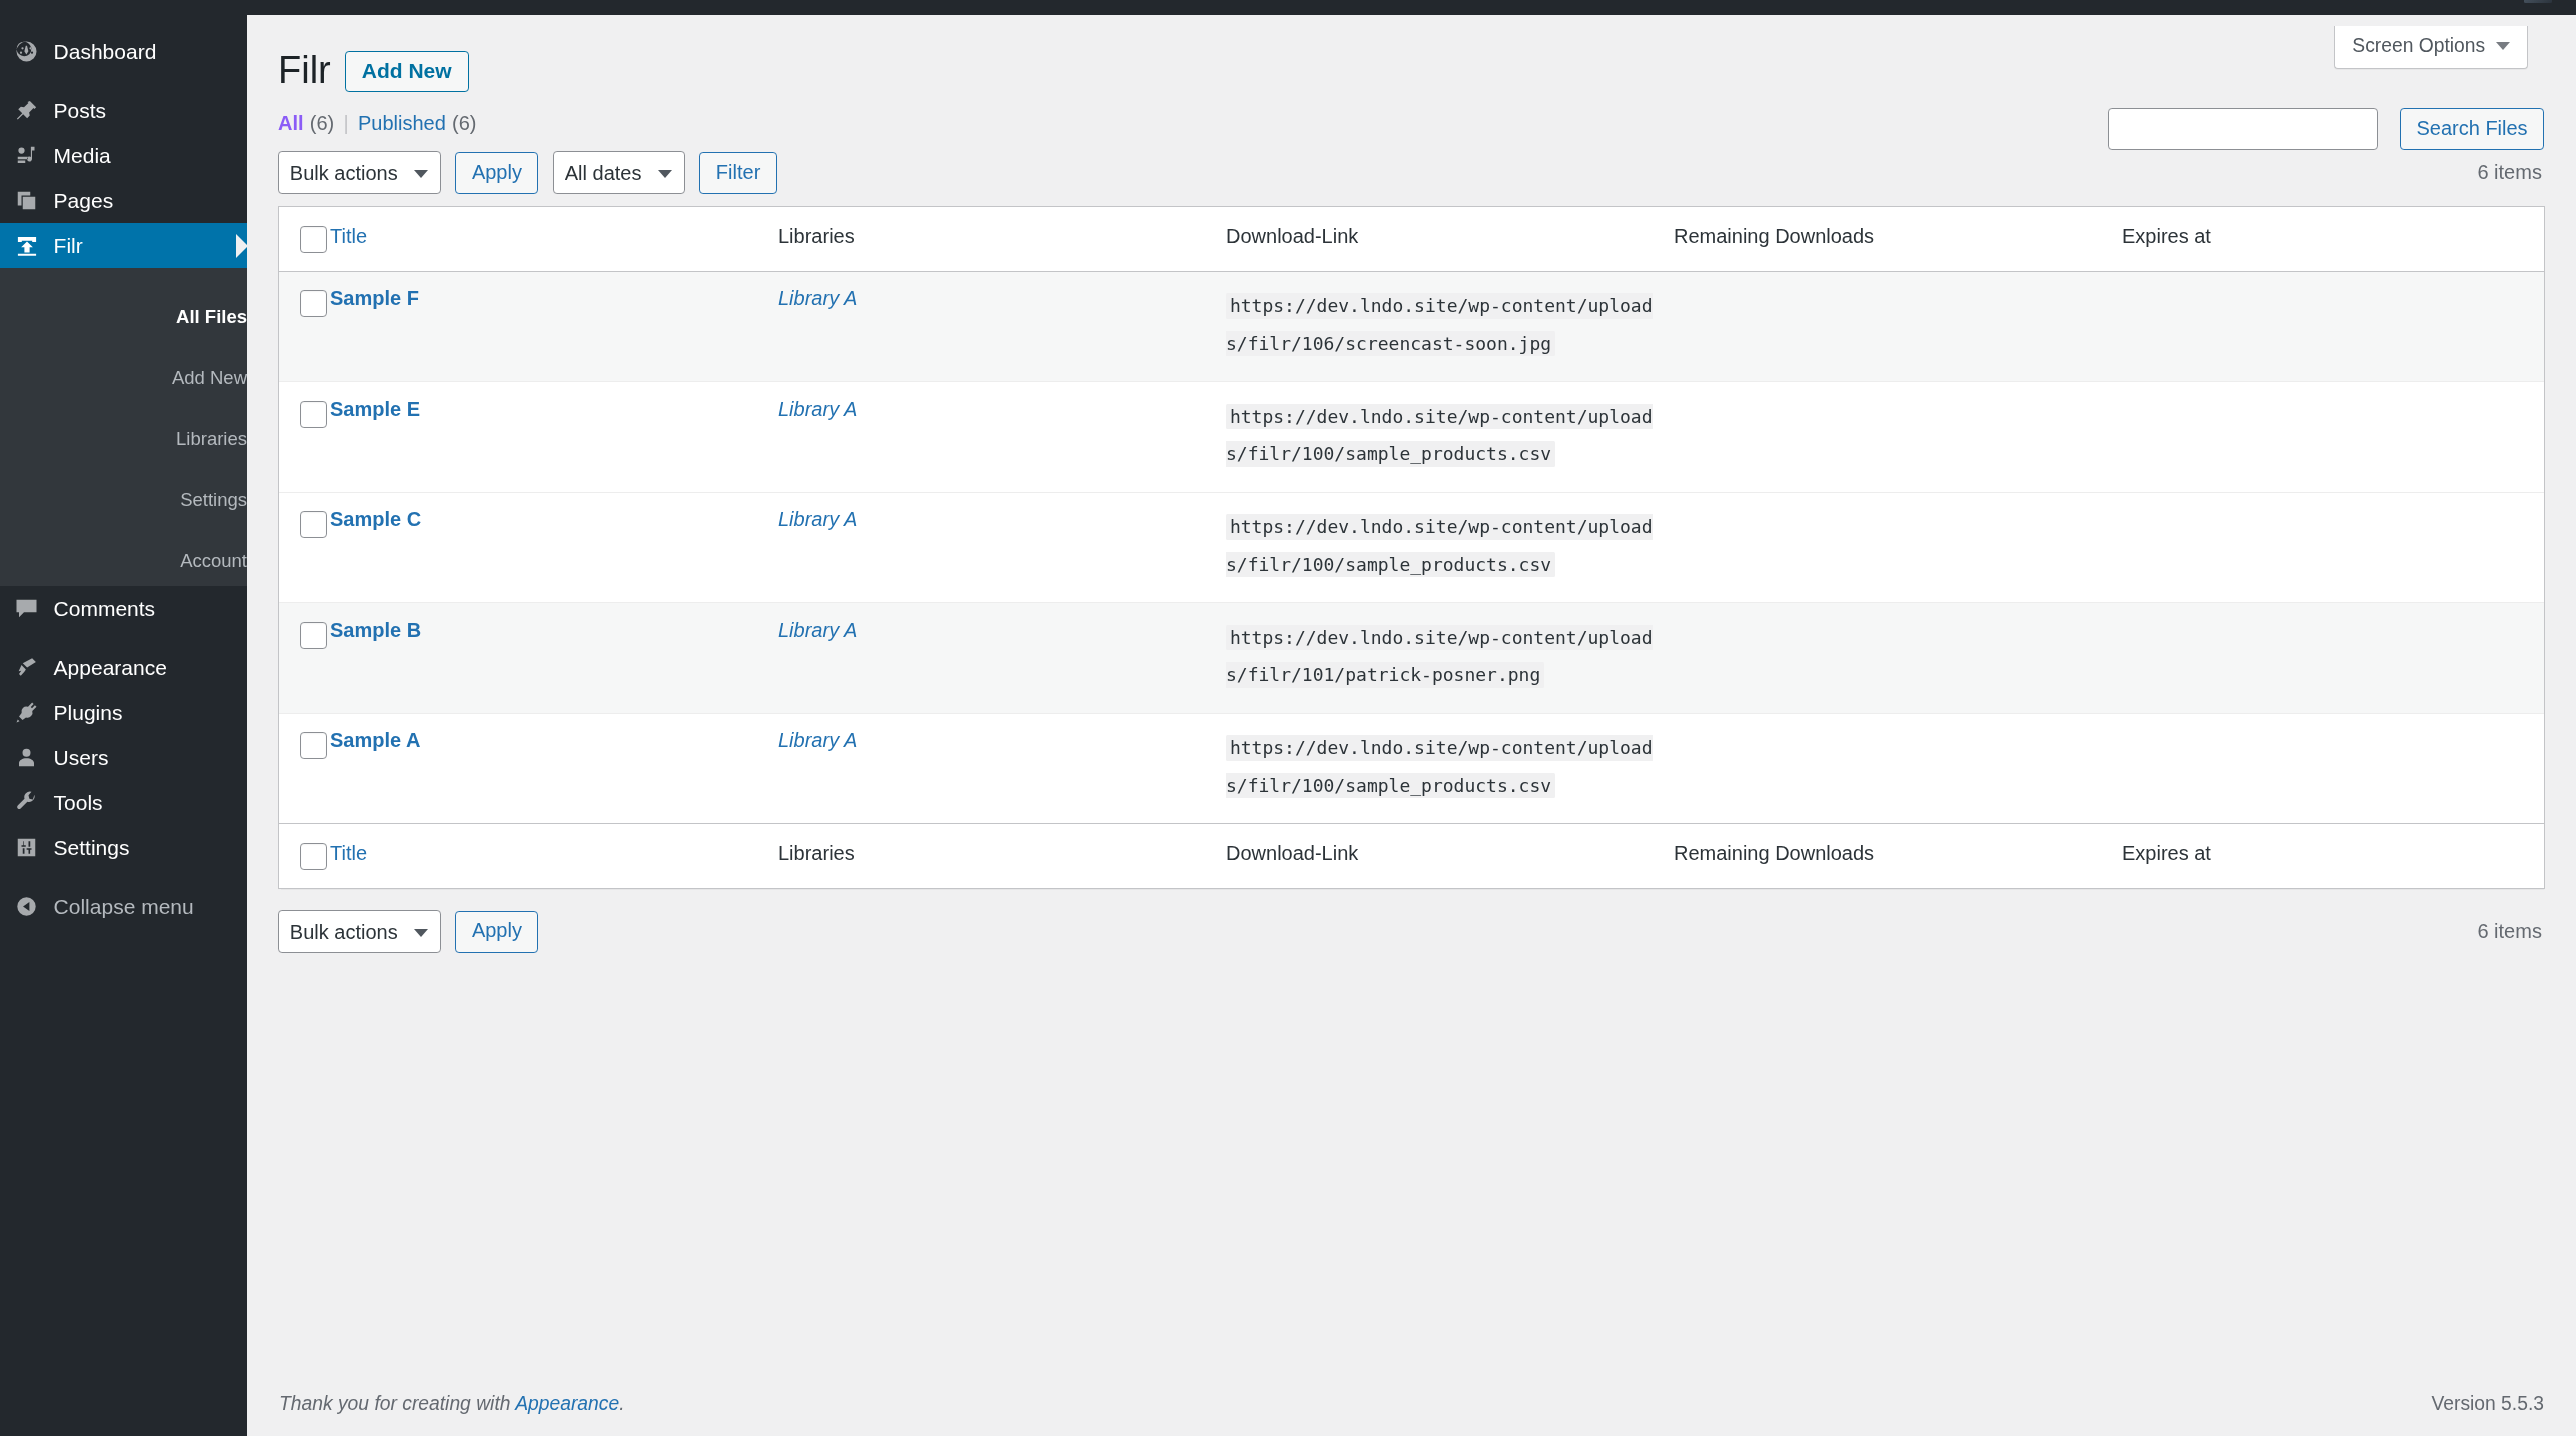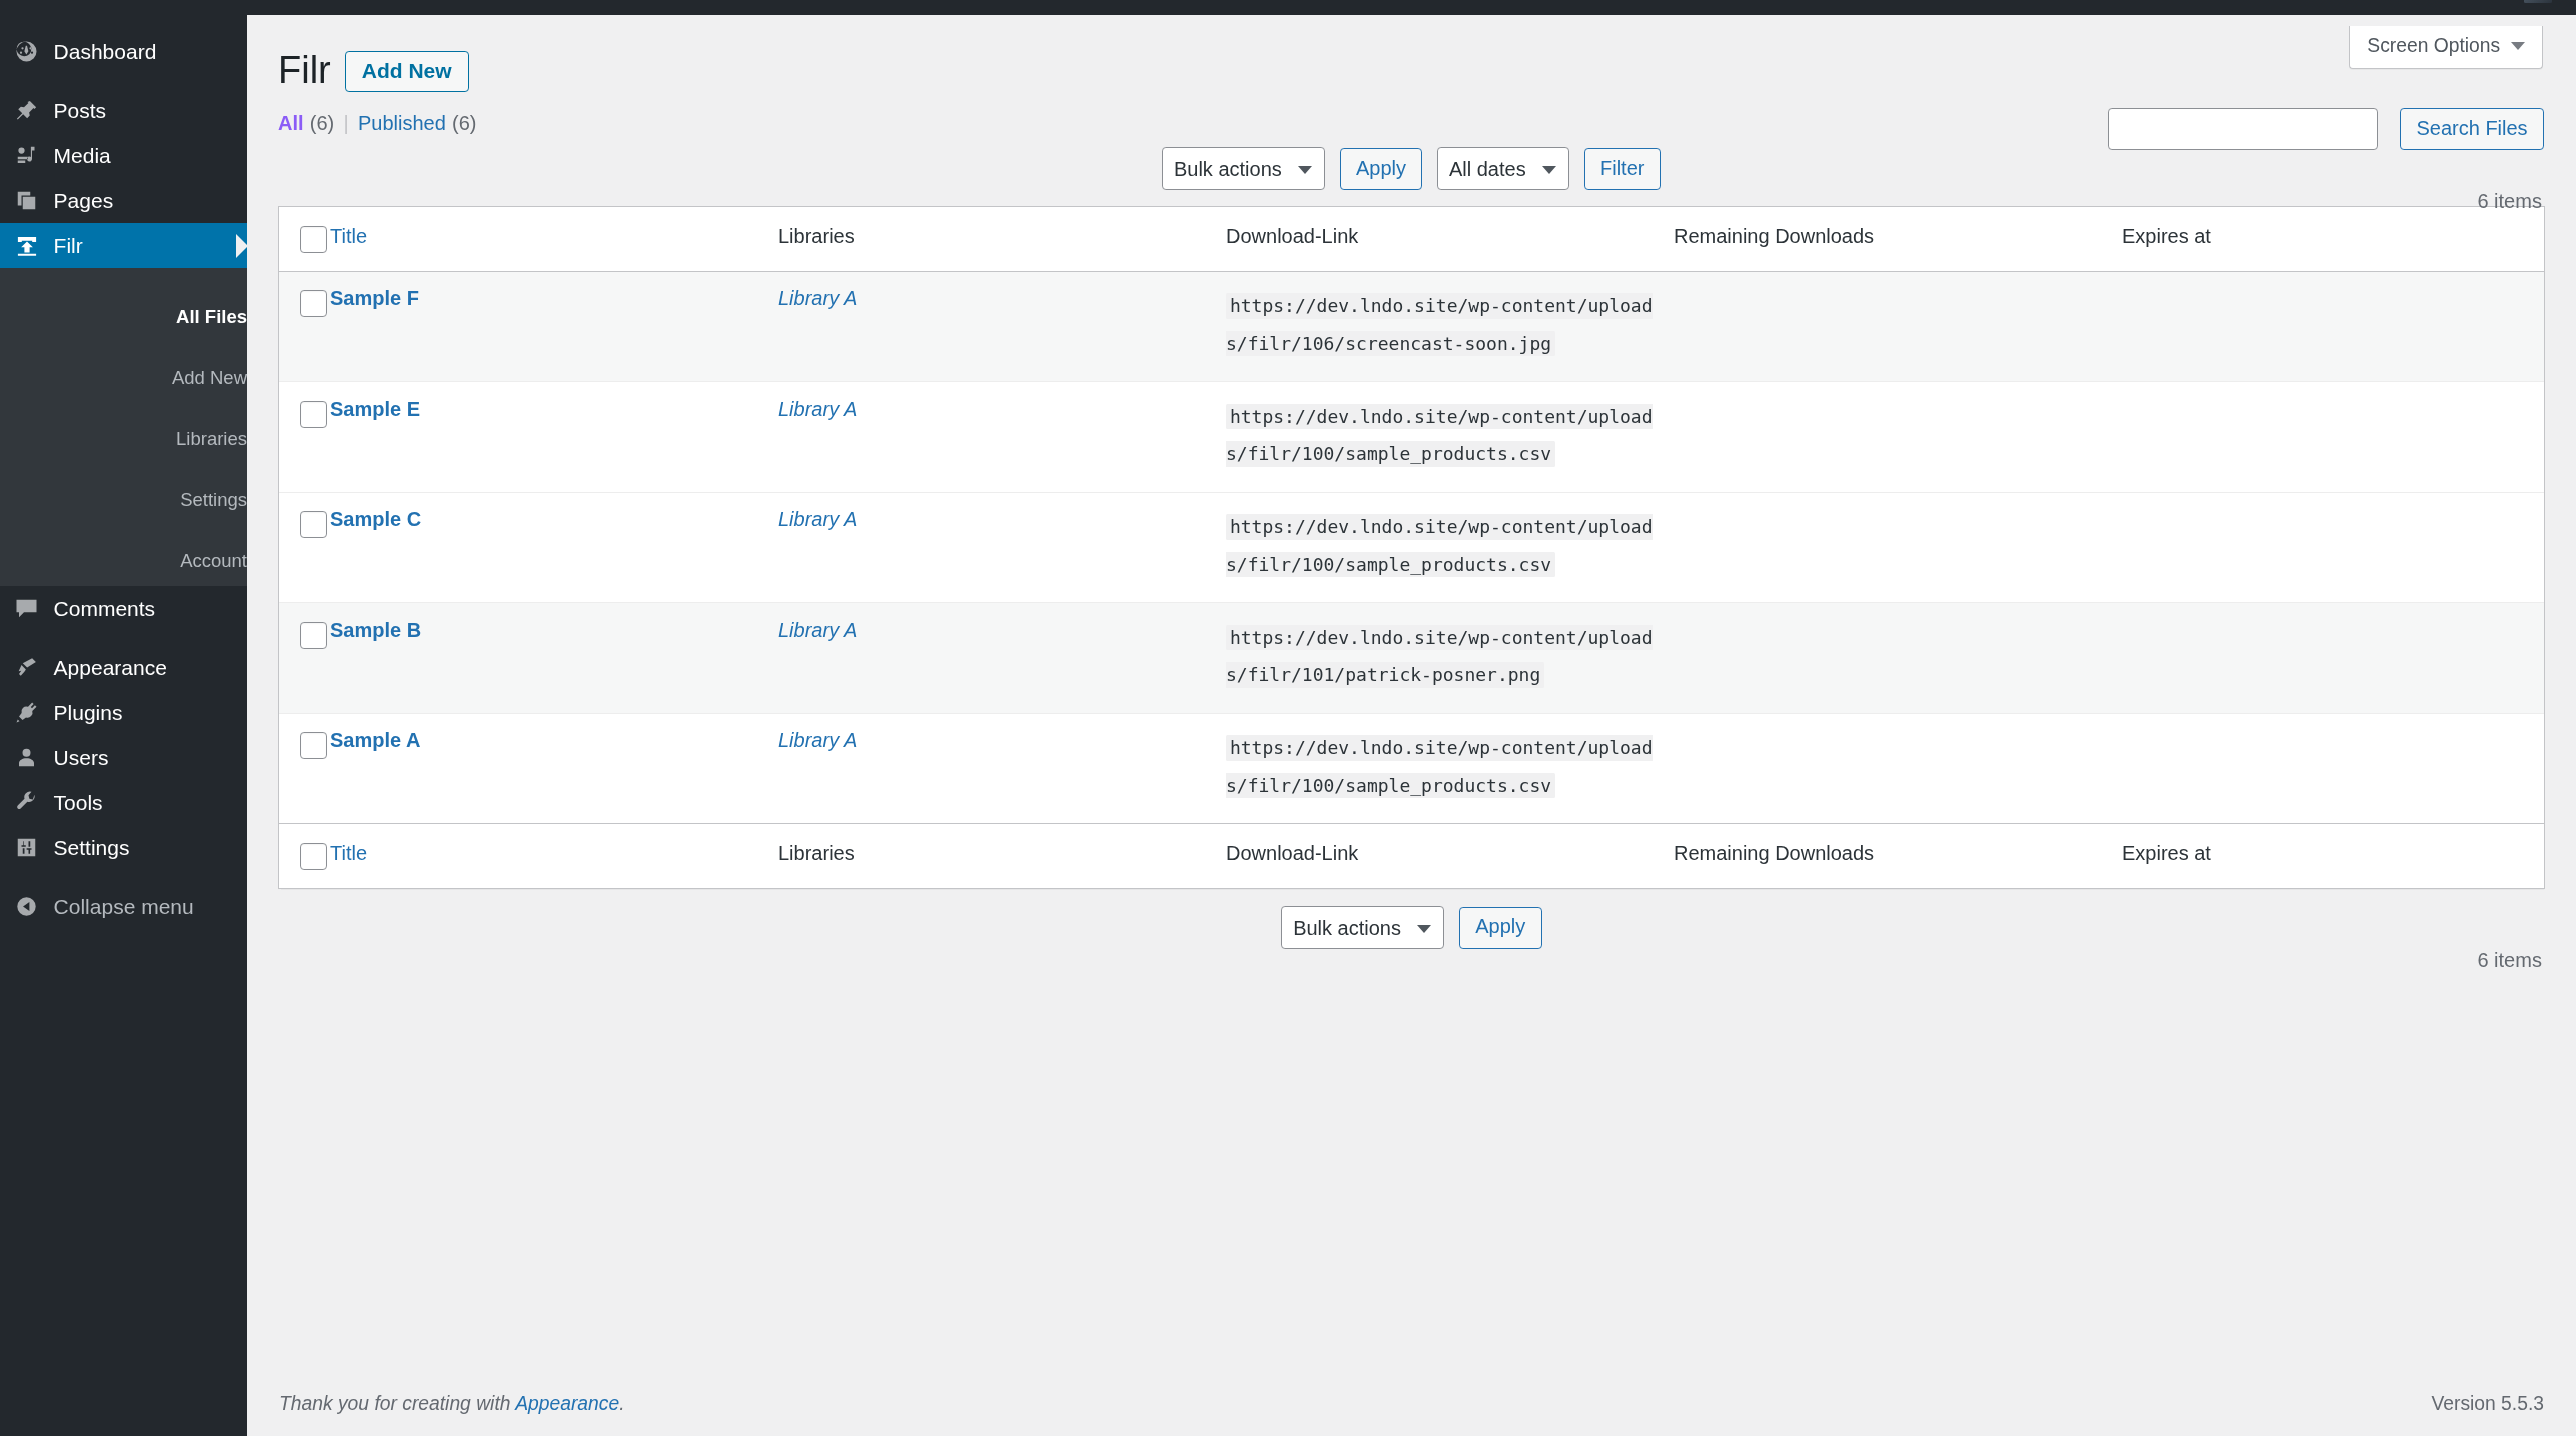--- a/index.html
+++ b/index.html
@@ -70,21 +70,21 @@
   .collapse-item .mi-ico svg { fill:#a7aaad; }
 
   
   #wpbody {
     position: absolute; top: 15.4px; left: 247px;
     width: 2329px; height: 1422px; background:#f0f0f1;
   }
   .wrap { padding: 0 31px 0 31px; position: relative; }
 
   .screen-meta-toggle {
-    position:absolute; right: 33px; top: 10.8px;
+    position:absolute; right: 48px; top: 10.8px;
   }
   .screen-btn {
     background:#fff; border:0.8px solid #c3c4c7; border-top:none;
     border-radius: 0 0 3.9px 3.9px; color:#50575e; font-size:19.3px;
     padding: 9.3px 17px 10.8px 17px; box-shadow: 0 0.8px 0.8px rgba(0,0,0,.04);
     display:flex; align-items:center; gap:10.8px; cursor:pointer;
   }
   .caret-down { width:0;height:0;border-left:7px solid transparent;border-right:7px solid transparent;border-top:8.5px solid #787c82; }
 
   .titlerow { display:flex; align-items:center; gap:14px; padding-top: 35px; }
@@ -115,21 +115,21 @@
     width: 270px; height: 42px; border:0.8px solid #8c8f94; border-radius:3.9px;
     padding: 0 10.8px; font-size:19.3px; color:#2c3338; background:#fff;
     box-shadow: 0 0 0 transparent;
   }
   .btn-secondary {
     background:#f6f7f7; border:0.8px solid #2271b1; color:#2271b1;
     border-radius:3.9px; font-size:20px; padding: 7.7px 15.4px 9.3px 15.4px;
     cursor:pointer; white-space:nowrap;
   }
 
-  .tablenav { display:flex; align-items:center; margin-top: 12.3px; position:relative; height: 51px; flex-direction: column; }
+  .tablenav { display:flex; align-items:center; margin-top: 12.3px; position:relative; height: 51px; }
   .tablenav.bottom { margin-top: 17px; }
   .alignleft { display:flex; align-items:center; gap: 14.7px; }
   .selwrap { position:relative; display:inline-block; }
   select.wpselect {
     -webkit-appearance:none; appearance:none;
     background:#fff; border:0.8px solid #8c8f94; border-radius:3.9px;
     color:#2c3338; font-size:20px; font-family:"Liberation Sans",sans-serif;
     height: 43px; padding: 0 42px 0 10.8px; cursor:pointer;
   }
   .selwrap::after {

